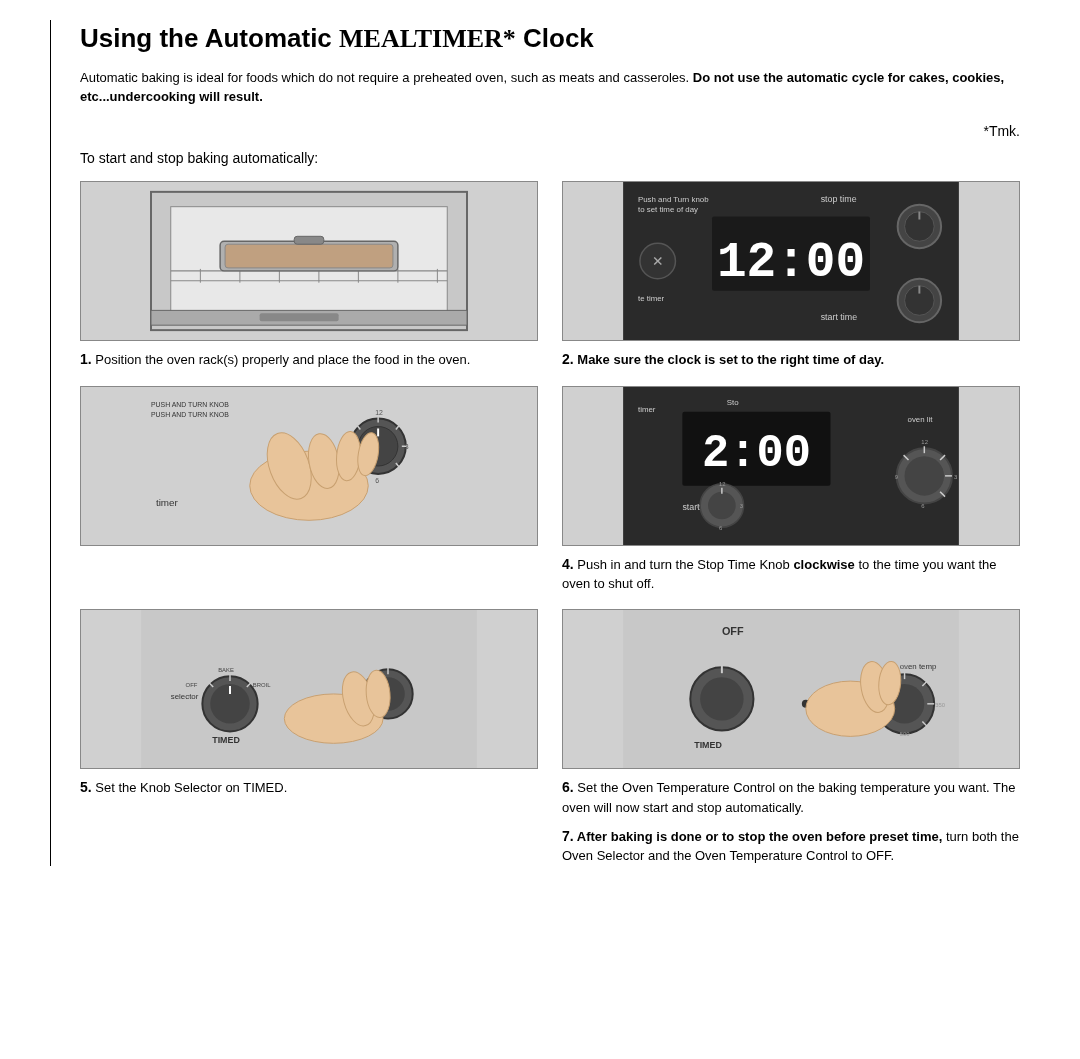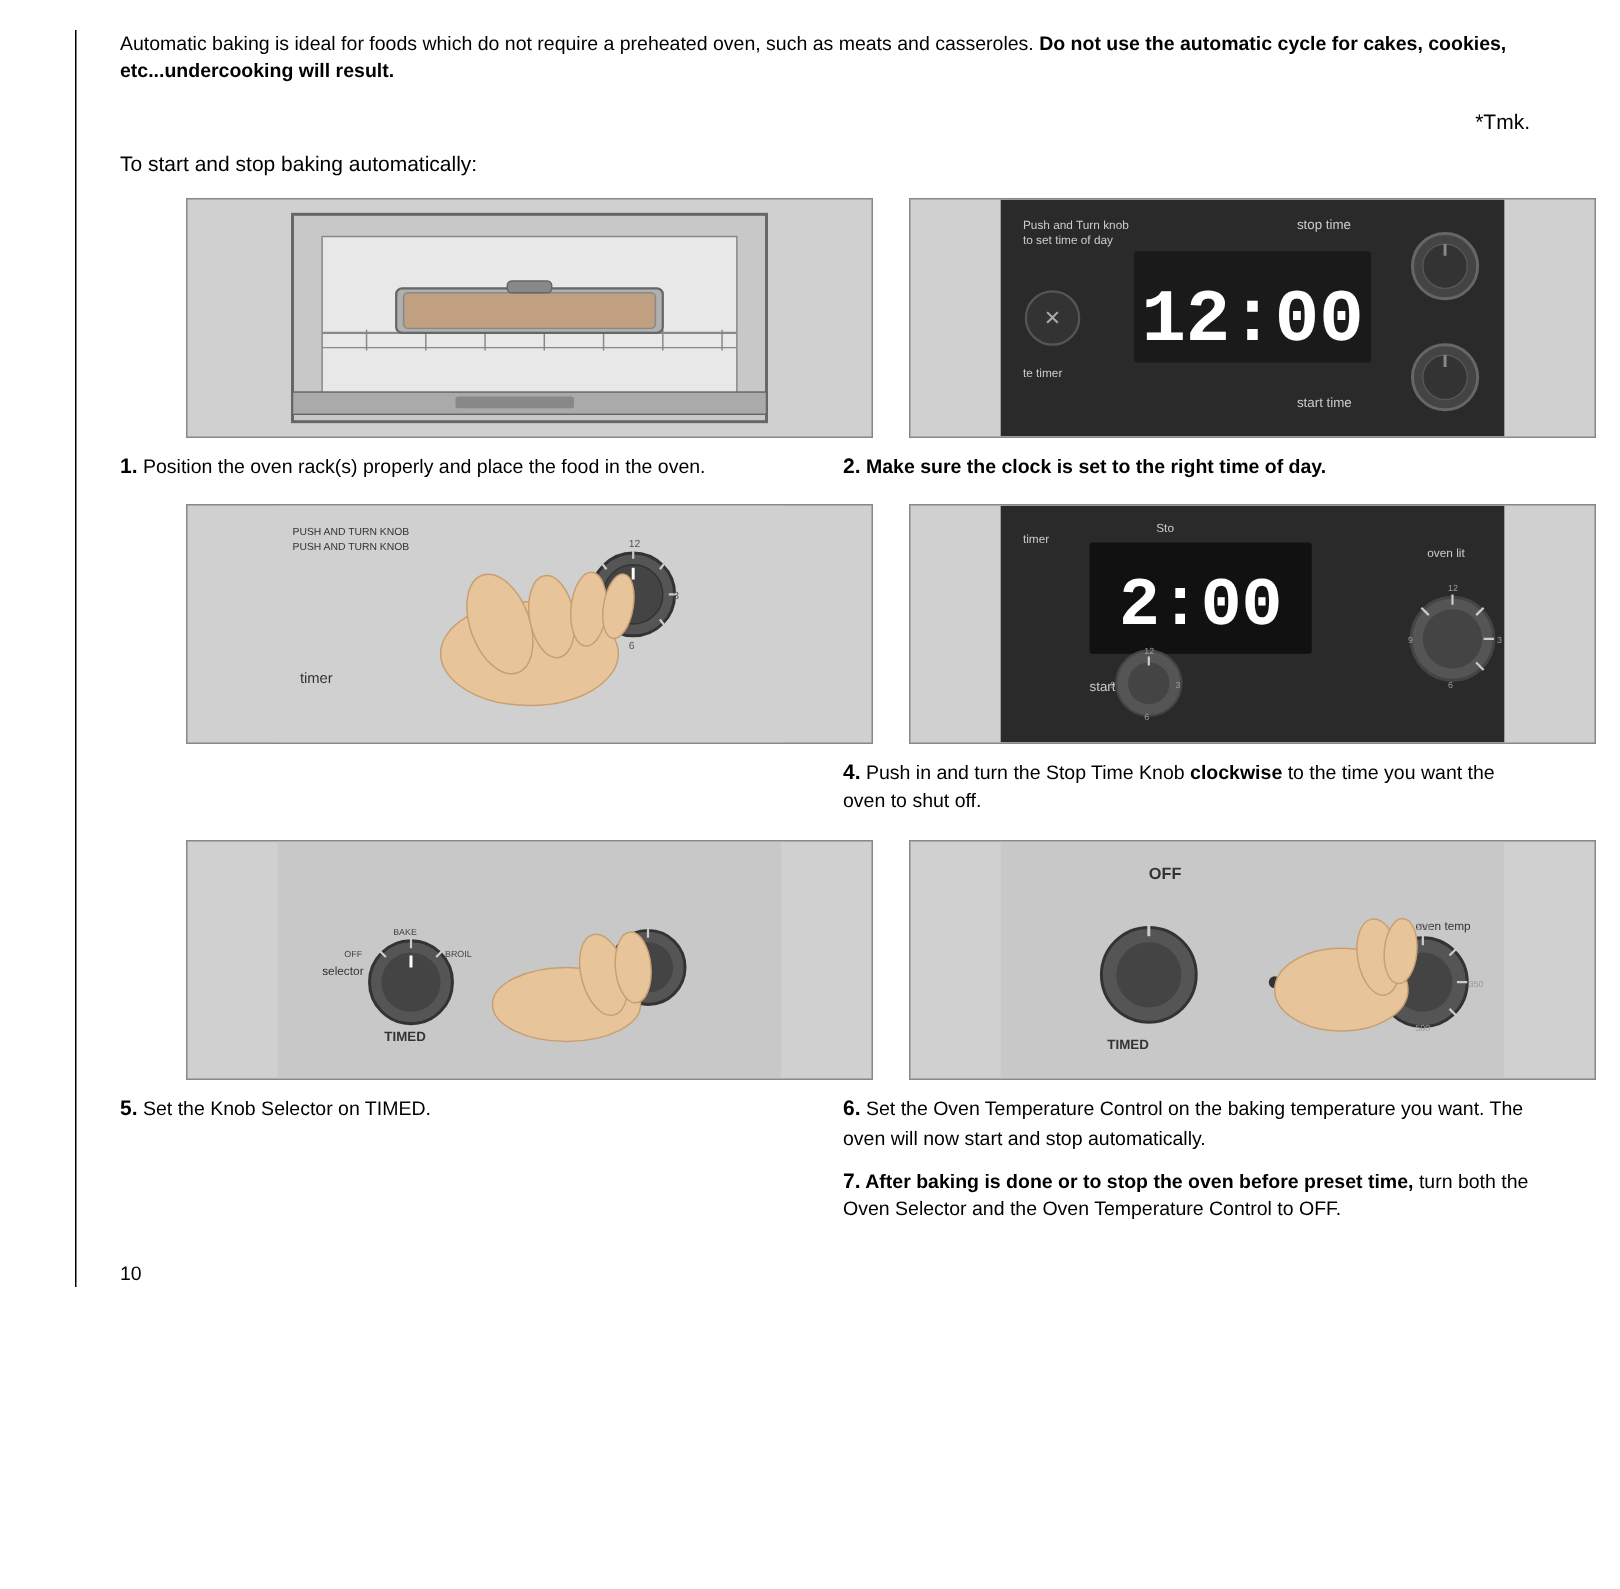--- a/index.html
+++ b/index.html
@@ -62,21 +62,20 @@
     .step-image {
       width: 100%;
       height: 160px;
       background: #d0d0d0;
       border: 1px solid #888;
       display: flex;
       align-items: center;
       justify-content: flex-end;
       overflow: hidden;
       position: relative;
-      margin-left: 44px;
     }
     .step-text {
       font-size: 13px;
       line-height: 1.45;
     }
     .step-num {
       font-weight: bold;
       font-size: 14px;
     }
     .step-text b, .step-text strong {
@@ -96,20 +95,23 @@
       font-size: 13px;
       line-height: 1.5;
     }
   </style>
 </head>
 <body>
 
 <div class="page-container">
   <div class="left-margin-line"></div>
 
+  <h1>
+    <span>Using the Automatic </span><span style="font-family: Georgia, serif; font-weight: bold;">MEALTIMER*</span><span> Clock</span>
+  </h1>
 
   <p class="intro-text2">
     <span>Automatic baking is ideal for foods which do not require a preheated oven, such as meats and casseroles. </span><strong>Do not use the automatic cycle for cakes, cookies, etc...undercooking will result.</strong>
   </p>
   <p class="tmk">*Tmk.</p>
 
   <p class="section-heading">To start and stop baking automatically:</p>
 
   <div class="two-col">
 
@@ -341,14 +343,13 @@
       <p class="step-text step-6-block">
         <span class="step-num">6.</span><span> Set the Oven Temperature Control on the baking temperature you want. The oven will now start and stop automatically.</span>
       </p>
       <p class="step-text">
         <span class="step-num">7.</span><strong> After baking is done or to stop the oven before preset time,</strong><span> turn both the Oven Selector and the Oven Temperature Control to OFF.</span>
       </p>
     </div>
 
   </div>
 
-  <p class="page-number">10</p>
 </div>
 
 </body></html>

